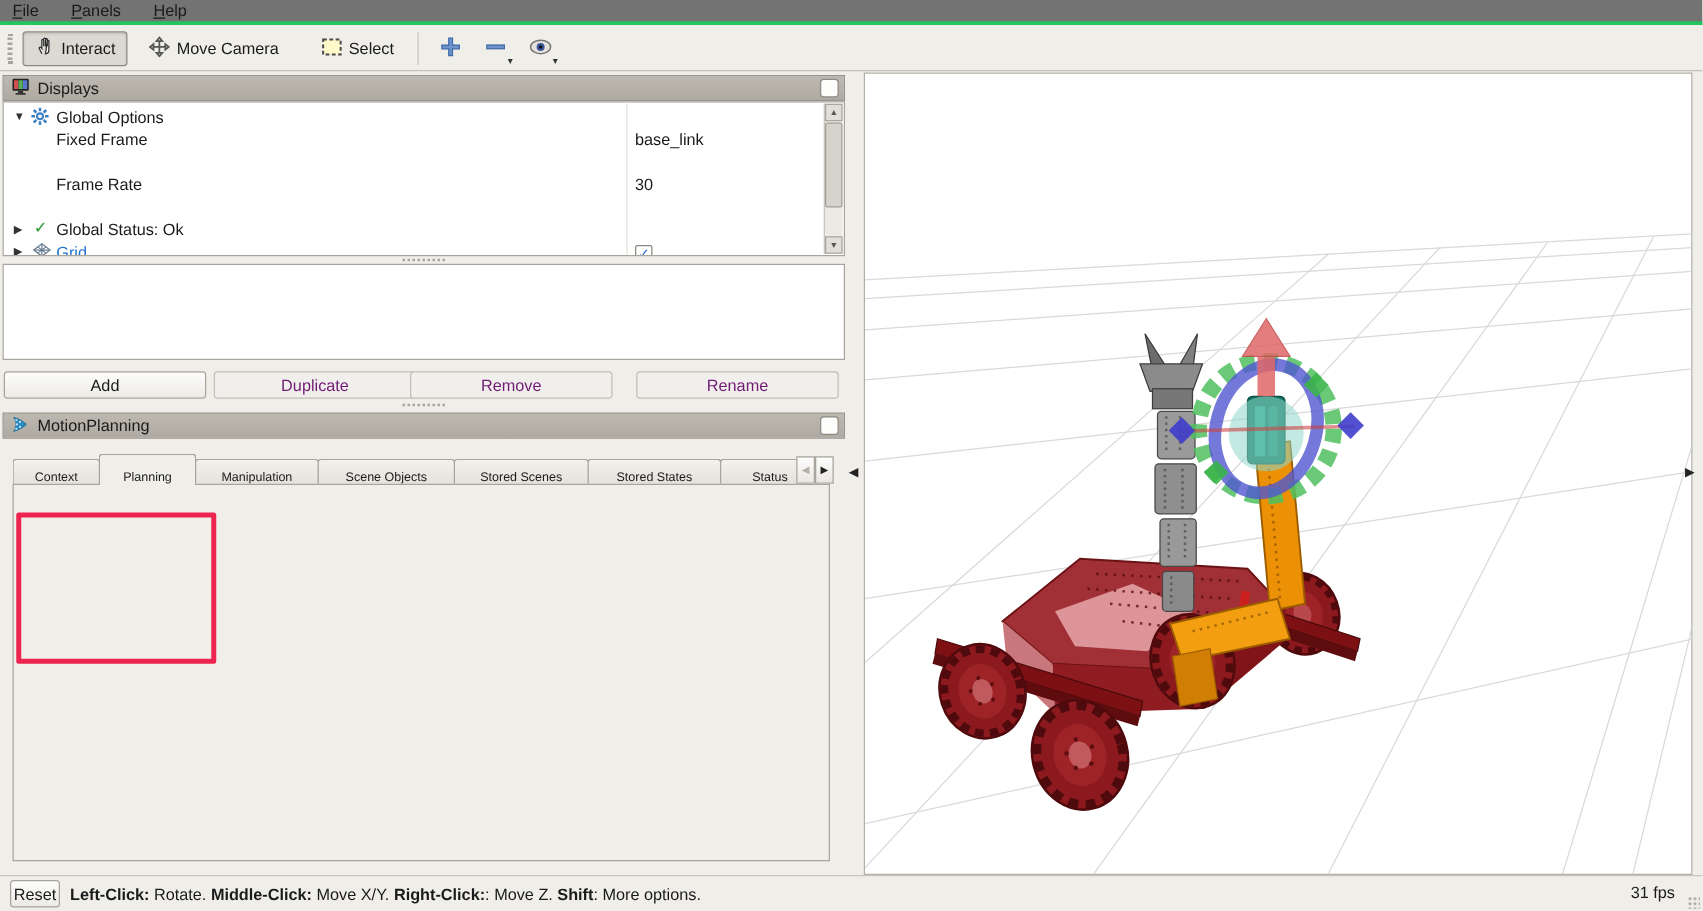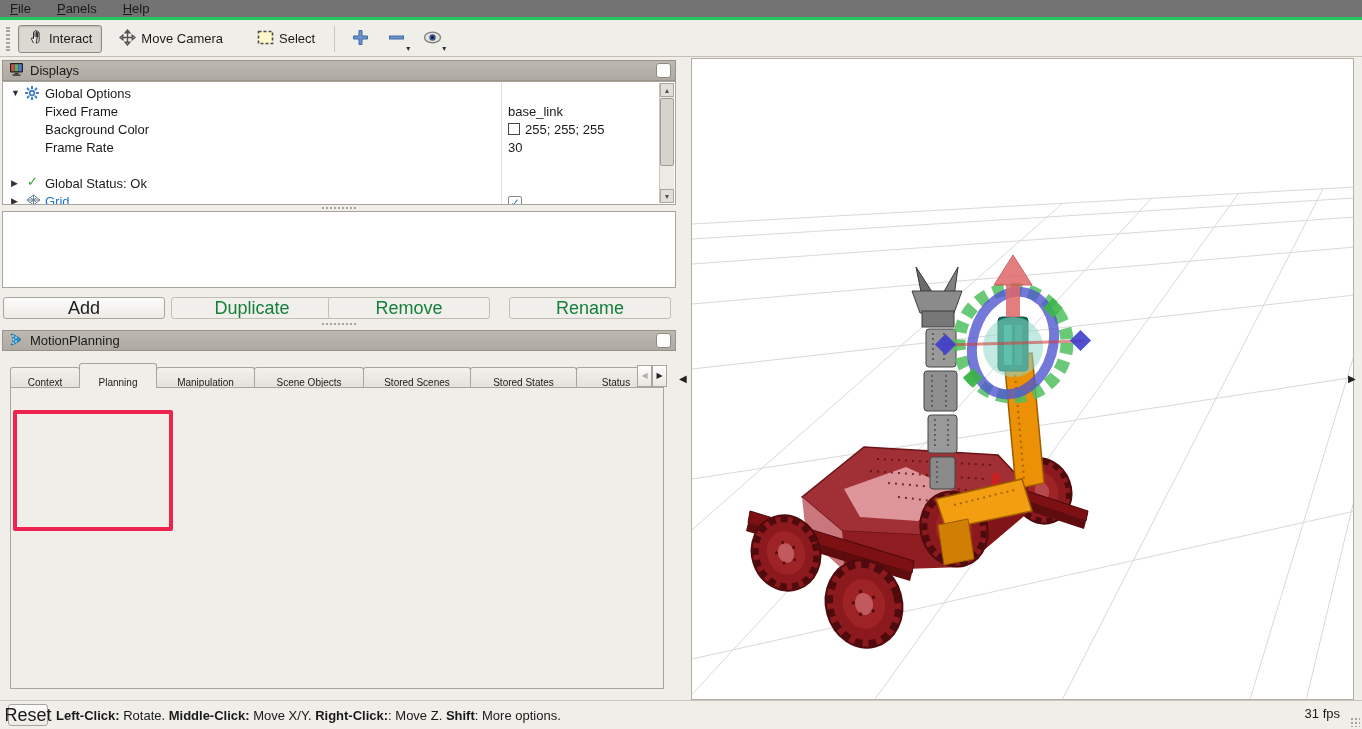--- a/index.html
+++ b/index.html
@@ -24,22 +24,22 @@
   .tb-icon-btn { position:relative; width:30px; height:28px; display:flex; align-items:center; justify-content:center; }
   .tb-caret { position:absolute; right:1px; bottom:0; font-size:8px; color:#333; line-height:8px; }
 
   
   .panel-title { height:21px; background:linear-gradient(#bdb9b1,#aeaaa2); border:1px solid #98948c;
                  display:flex; align-items:center; padding:0 6px; gap:6px; font-size:13px; }
   .panel-btn { position:absolute; right:5px; top:3px; width:15px; height:15px; background:#fdfdfc;
                border:1px solid #8f8a81; border-radius:3px; }
   .group-box { position:absolute; border:1px solid #b6b2aa; border-radius:3px; background:#f2f0eb; }
   .btn { position:absolute; background:linear-gradient(#fdfdfc,#eceae5); border:1px solid #a9a49c; border-radius:3px;
-         display:flex; align-items:center; justify-content:center; font-size:18px; }
-  .btn.disabled { color:#15803d; background:#f1efeb; border-color:#c2beb6; }
+         display:flex; align-items:center; justify-content:center; font-size:13px; }
+  .btn.disabled { color:#701a75; background:#f1efeb; border-color:#c2beb6; }
   .combo { position:absolute; background:linear-gradient(#fdfdfc,#e9e7e2); border:1px solid #a9a49c; border-radius:3px;
            display:flex; align-items:center; padding:0 8px; }
   .combo .caret { position:absolute; right:9px; font-size:9px; color:#444; }
   .spin { position:absolute; background:#fff; border:1px solid #a9a49c; border-radius:3px;
           display:flex; align-items:center; padding:0 8px; }
   .spin .arrows { position:absolute; right:2px; top:1px; bottom:1px; width:14px; display:flex; flex-direction:column;
                   align-items:center; justify-content:center; font-size:7px; line-height:8px; color:#333; }
   .spin .arrows .dim { color:#b5b1a9; }
   .cbx { position:absolute; width:14px; height:14px; background:#fff; border:1px solid #8d887f; border-radius:2px;
          font-size:12px; font-weight:bold; line-height:12px; text-align:center; color:#111; }
@@ -193,25 +193,20 @@
         </svg>
     </span>
     <span class="tw" style="left:42px">Global Options</span>
   </div>
 
   <div class="tree-row" style="top:20px">
     <span class="tw" style="left:42px">Fixed Frame</span>
     <span class="tw" style="left:505px">base_link</span>
   </div>
 
-  <div class="tree-row" style="top:38px">
-    <span class="tw" style="left:42px">Background Color</span>
-    <span class="swatch" style="left:505px; top:3px"></span>
-    <span class="tw" style="left:522px">255; 255; 255</span>
-  </div>
 
   <div class="tree-row" style="top:56px">
     <span class="tw" style="left:42px">Frame Rate</span>
     <span class="tw" style="left:505px">30</span>
   </div>
 
 
   <div class="tree-row" style="top:92px">
     <span class="tw exp">▶</span>
     <span class="tw" style="left:24px; top:0; color:#2e9e3c; font-weight:bold">✓</span>

